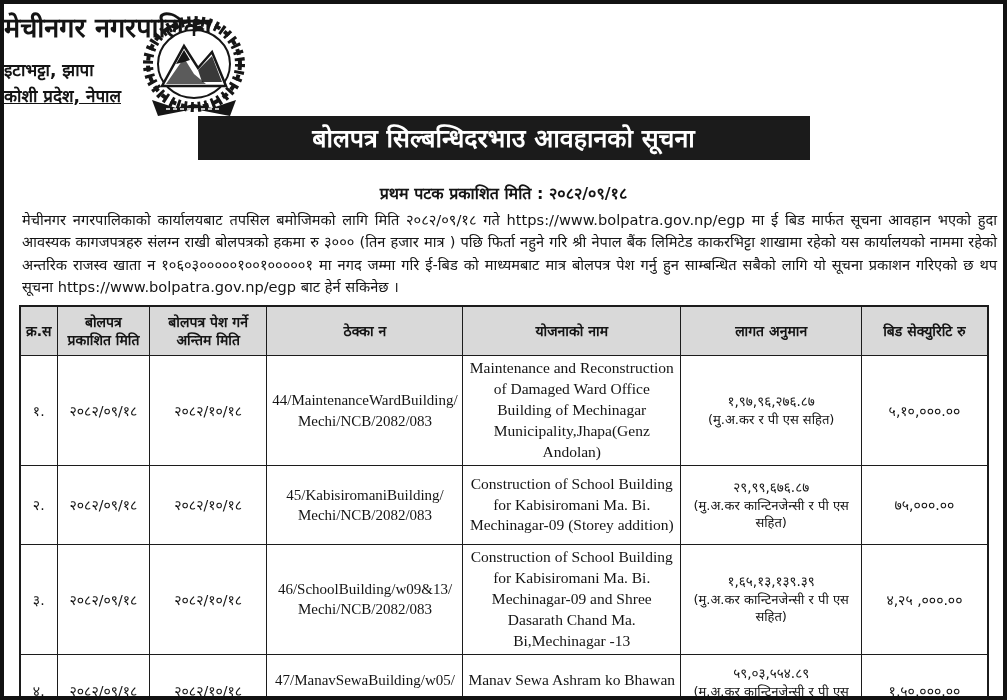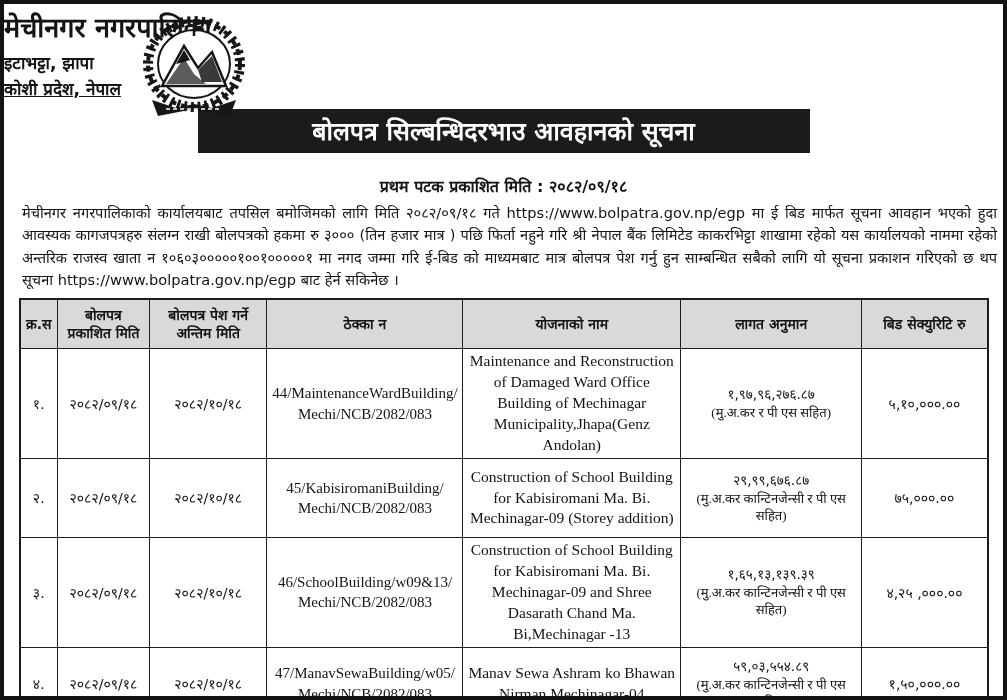--- a/index.html
+++ b/index.html
@@ -11,21 +11,21 @@
     border:4px solid #121212;
     font-family:"DejaVu Sans", sans-serif;
     color:#141414;
     overflow:hidden;
   }
   
   .header { position:relative; text-align:left; padding-top:8px; }
   .logo { position:absolute; left:128px; top:8px; width:124px; height:110px; }
   .h-muni   { font-size:27px; font-weight:bold; line-height:1.15; }
   .h-office { font-size:30px; font-weight:bold; line-height:1.15; }
-  .h-addr   { font-size:17px; font-weight:bold; margin-top:8px; }
+  .h-addr   { font-size:17px; font-weight:bold; margin-top:15px; }
   .h-prov   { font-size:17px; font-weight:bold; margin-top:3px;text-decoration:underline; }
 
   
   .banner {
     width:612px; margin:9px auto 0;
     background:#1b1b1b; color:#ffffff;
     font-size:25px; font-weight:bold;
     text-align:center; padding:4px 0 6px;
   }
   .publish { text-align:center; font-size:16px; font-weight:bold; margin-top:22px; }
@@ -52,21 +52,21 @@
   table.tender thead th {
     background:#d9d9d9;
     font-size:14px; font-weight:bold;
     height:44px; line-height:1.3;
   }
   td.sn   { font-size:14px; }
   td.date { font-size:14px; }
   td.contract { font-family:"Liberation Serif","DejaVu Serif",serif; font-size:15px; line-height:1.35; }
   td.project  { font-family:"Liberation Serif","DejaVu Serif",serif; font-size:15.5px; line-height:1.35; }
   .cost-amt  { font-size:13.5px; }
-  .cost-note { font-size:13px; line-height:1.3; margin-top:2px;font-family:Liberation Serif, serif; }
+  .cost-note { font-size:13px; line-height:1.3; margin-top:2px; }
   td.bid { font-size:14px; }
   tr.r1 td { height:86px; }
   tr.r2 td { height:74px; }
   tr.r3 td { height:82px; }
   tr.r4 td { height:68px; }
 
   
   .watermark { position:absolute; left:530px; top:295px; width:260px; height:160px;
                z-index:2; pointer-events:none; }
   .wm-gavel { position:absolute; left:0; top:0; width:150px; height:140px; }

